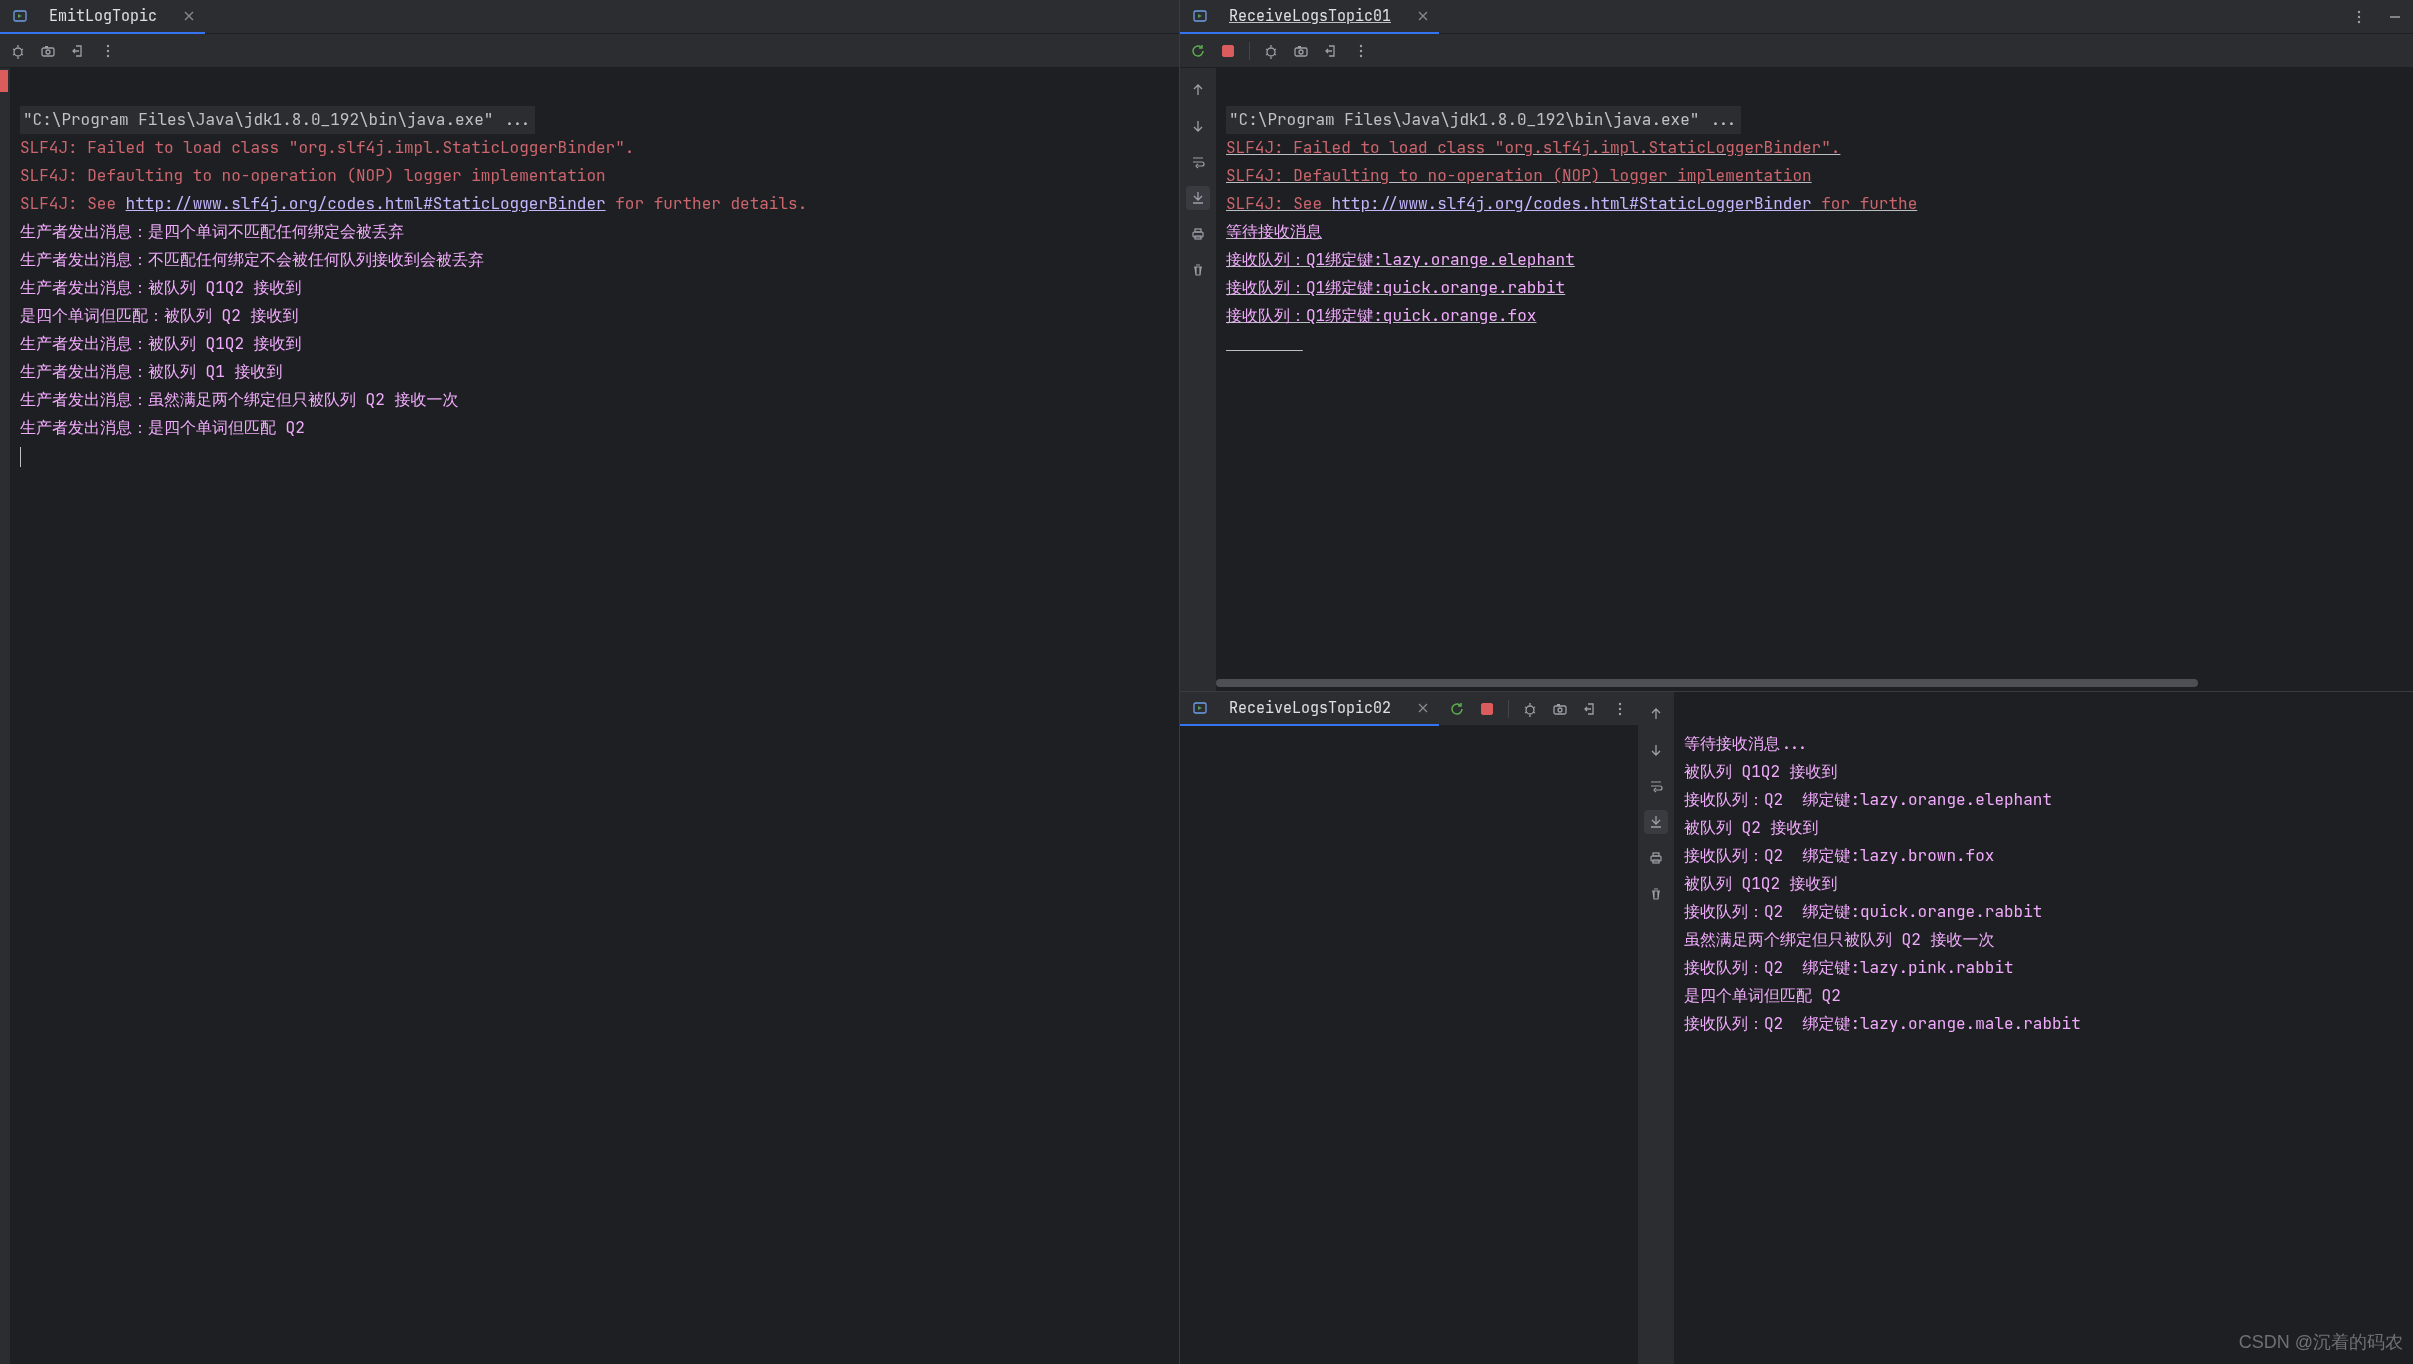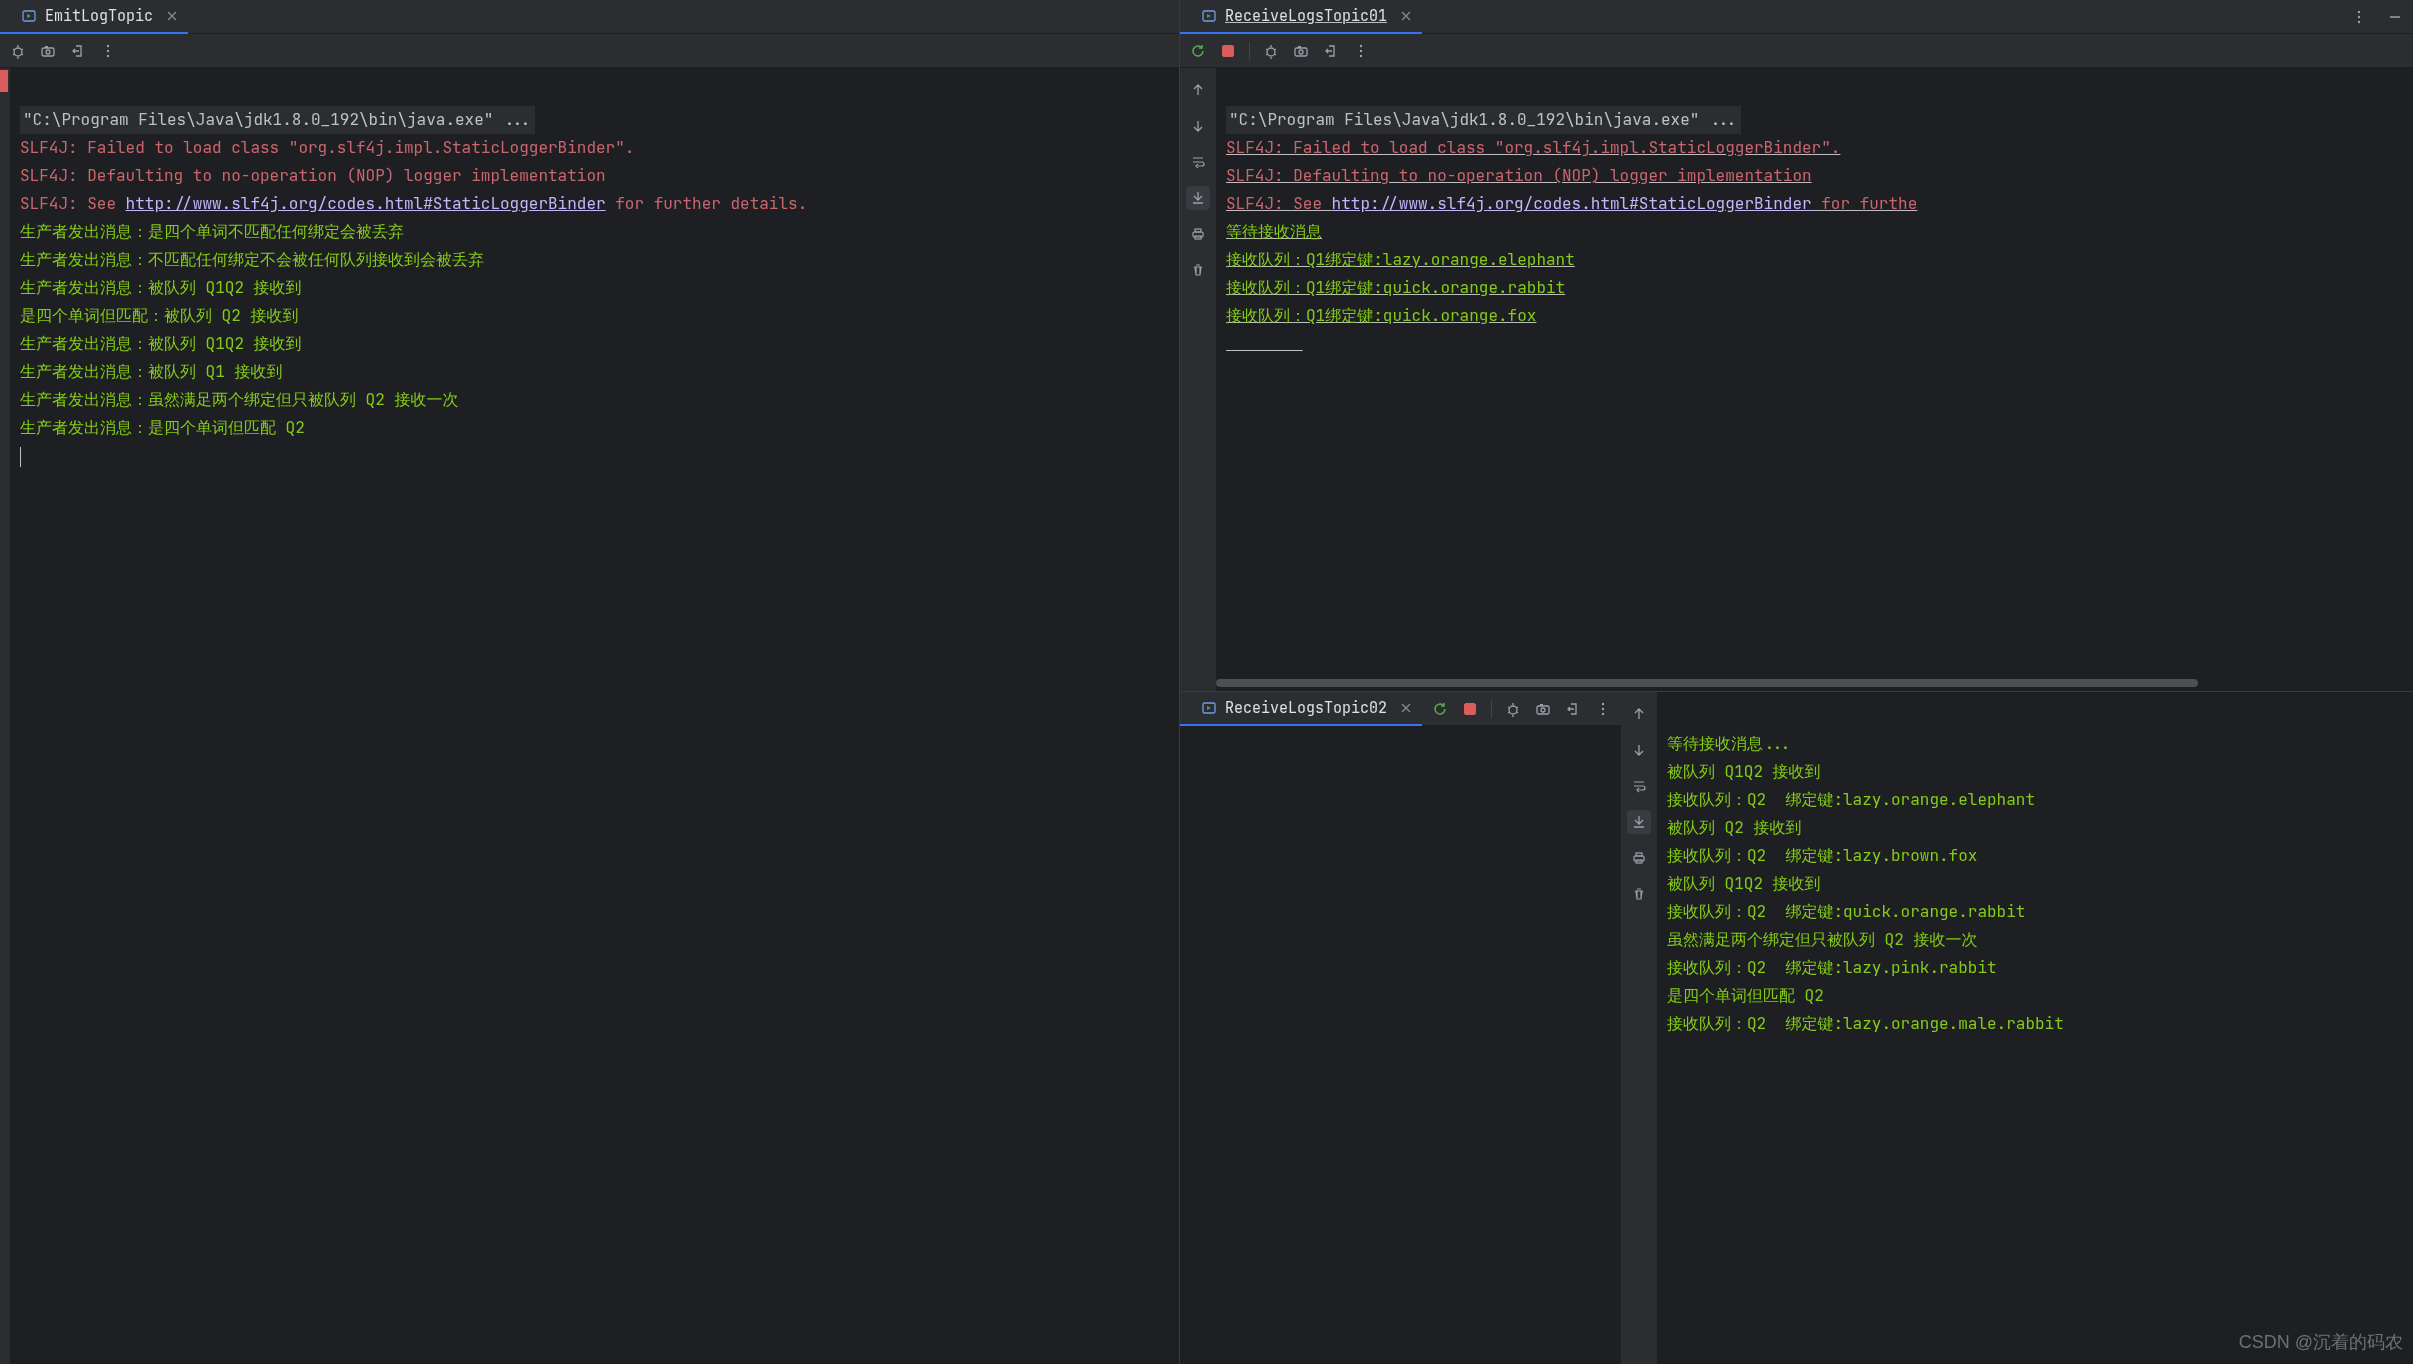--- a/index.html
+++ b/index.html
@@ -42,23 +42,23 @@
       display: flex;
       align-items: center;
       background: #2b2d30;
       border-bottom: 1px solid #1e1f22;
       position: relative;
     }
     .tab {
       display: flex;
       align-items: center;
       height: 34px;
-      padding: 0 8px 0 22px;
+      padding: 0 8px 0 13px;
       border-bottom: 2px solid #3574f0;
-      gap: 7px;
+      gap: 20px;
       color: #dfe1e5;
     }
     .tab .file-icon {
       width: 16px; height: 16px;
       display: flex; align-items: center; justify-content: center;
     }
     .file-icon svg { width: 16px; height: 16px; }
     .close-x {
       width: 16px; height: 16px;
       display: flex; align-items: center; justify-content: center;
@@ -130,21 +130,21 @@
       white-space: pre;
     }
     .cmd-line {
       background: #2b2d30;
       color: #c0c1c8;
       display: inline-block;
       padding: 0 3px;
     }
     .red { color: #cc666e; }
     .link { color: #c4b5fd; text-decoration: underline; }
-    .grey { color: #84cc16; }
+    .grey { color: #f0abfc; }
     .cursor {
       display: inline-block;
       width: 1px;
       height: 20px;
       background: #bcbec4;
       vertical-align: middle;
     }
     .scrollbar-h {
       height: 10px;
       background: transparent;

